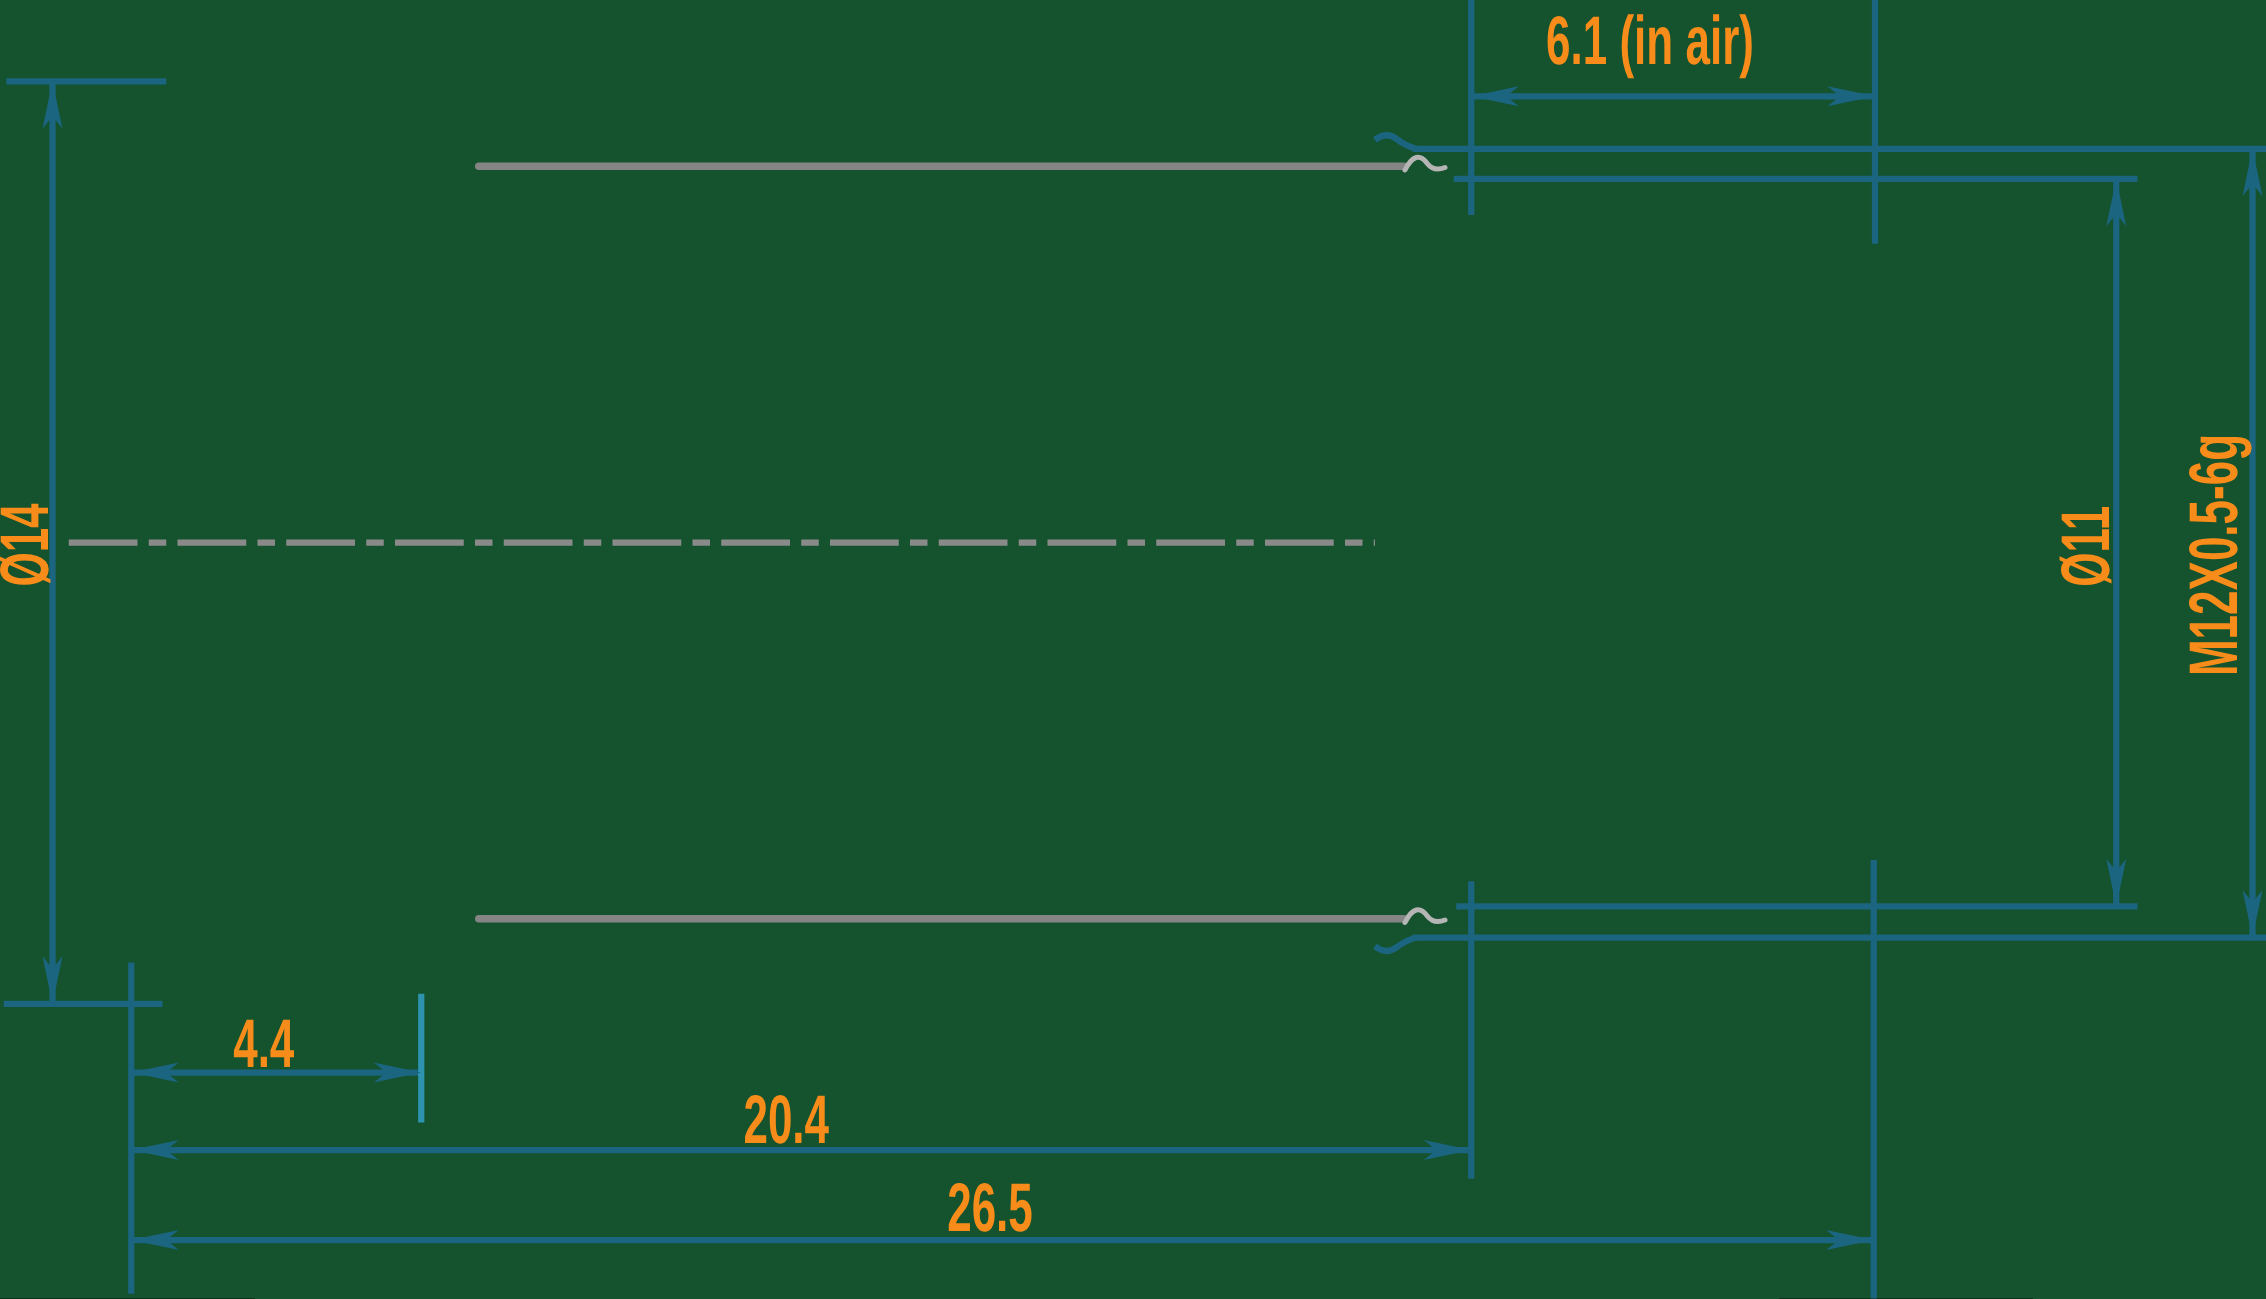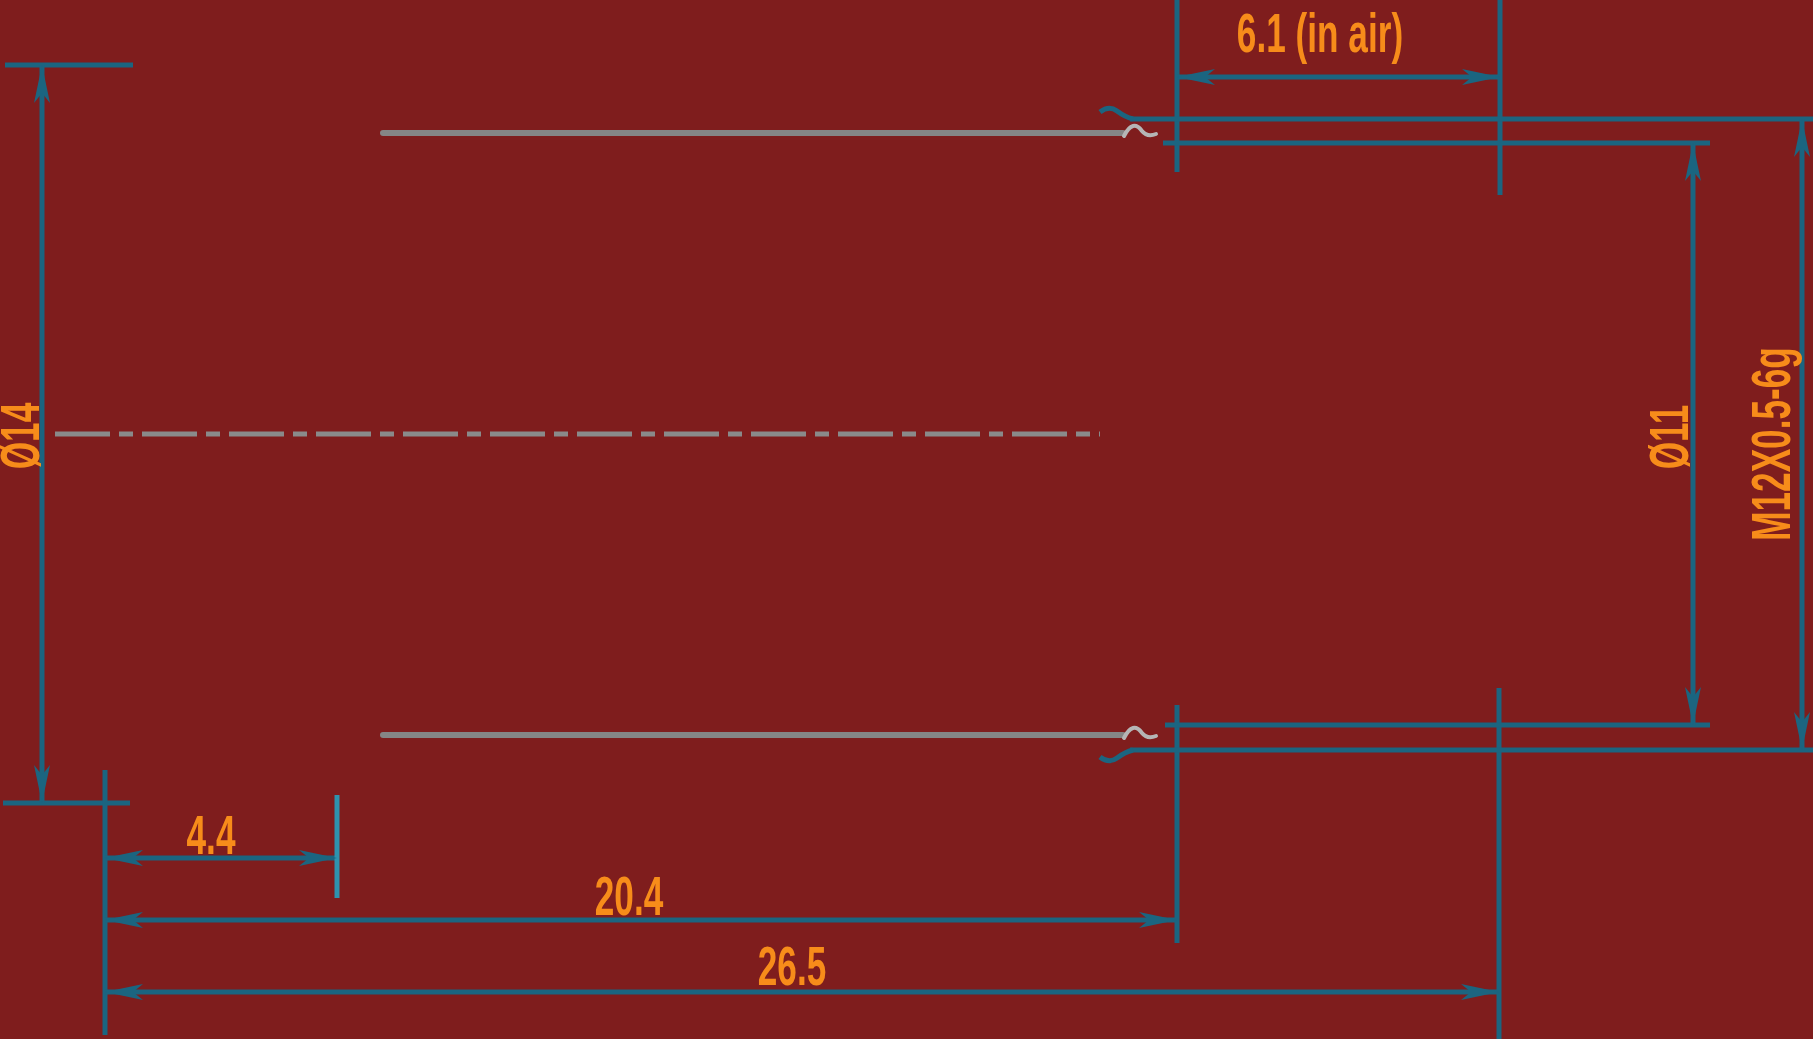--- a/index.html
+++ b/index.html
@@ -1,19 +1,19 @@
 <!DOCTYPE html>
 <html><head>
 <meta charset="utf-8">
 <style>
   html,body{margin:0;padding:0;background:#000;}
   #stage{
     position:relative;
     width:1813px;height:1039px;
-    background:#7f1d1d;
+    background:#14532d;
     overflow:hidden;
     font-family:"Liberation Sans", sans-serif;
     text-align:center;
   }
   #stage svg{position:absolute;left:0;top:0;}
   .dim-label{
     position:absolute;
     color:#F78C1A;
     font-size:55px;
     font-weight:bold;

